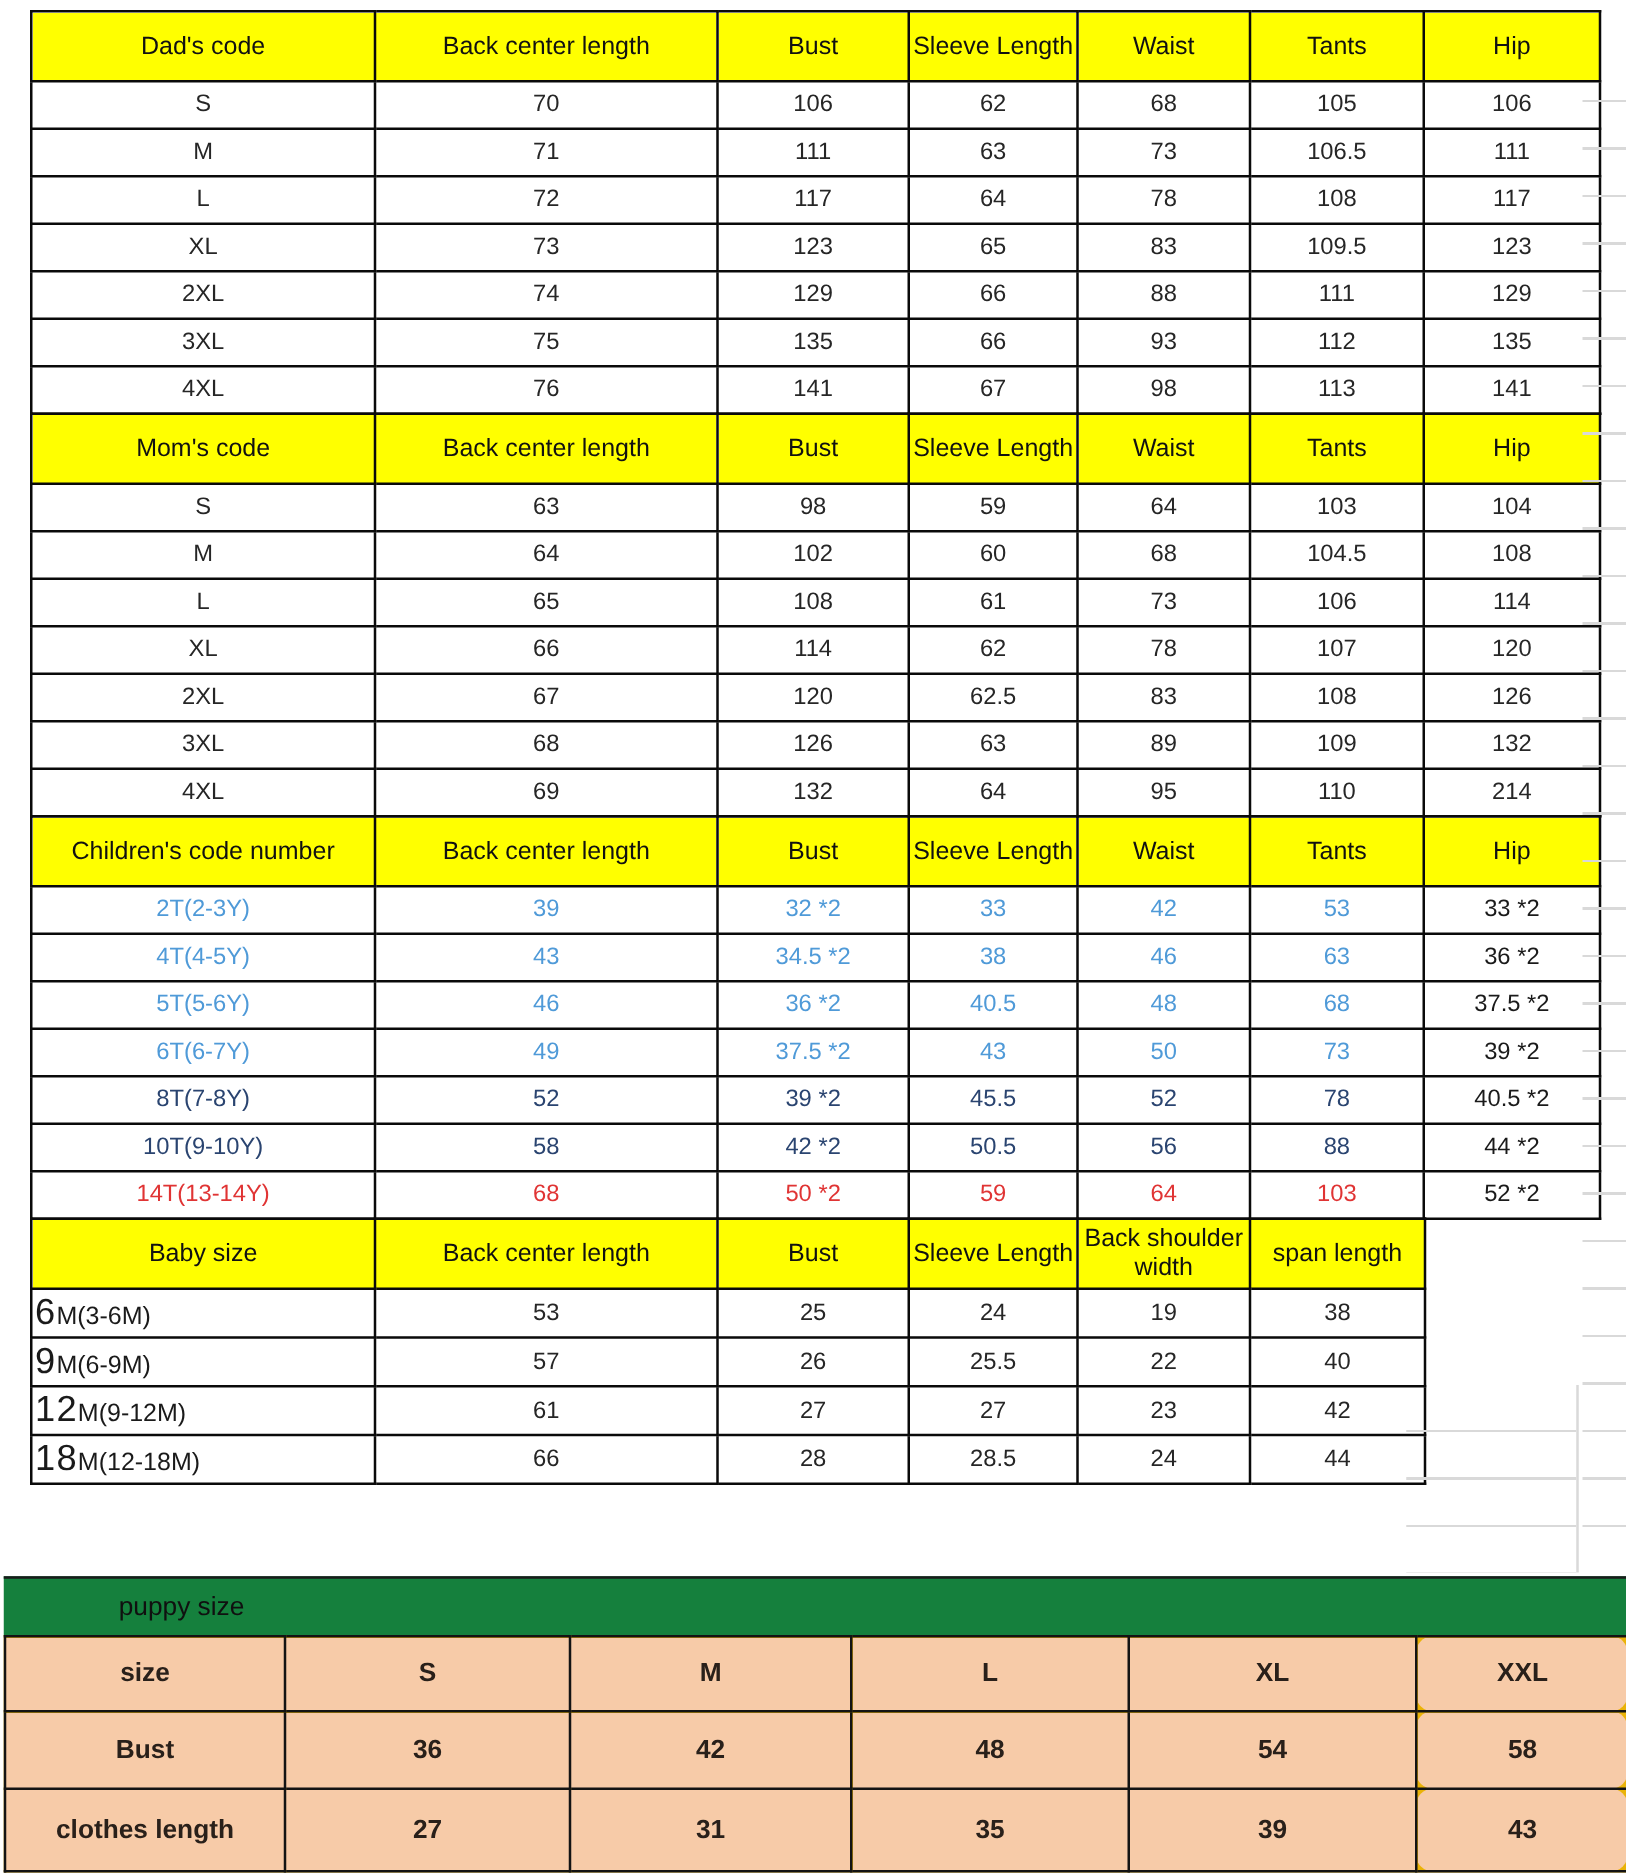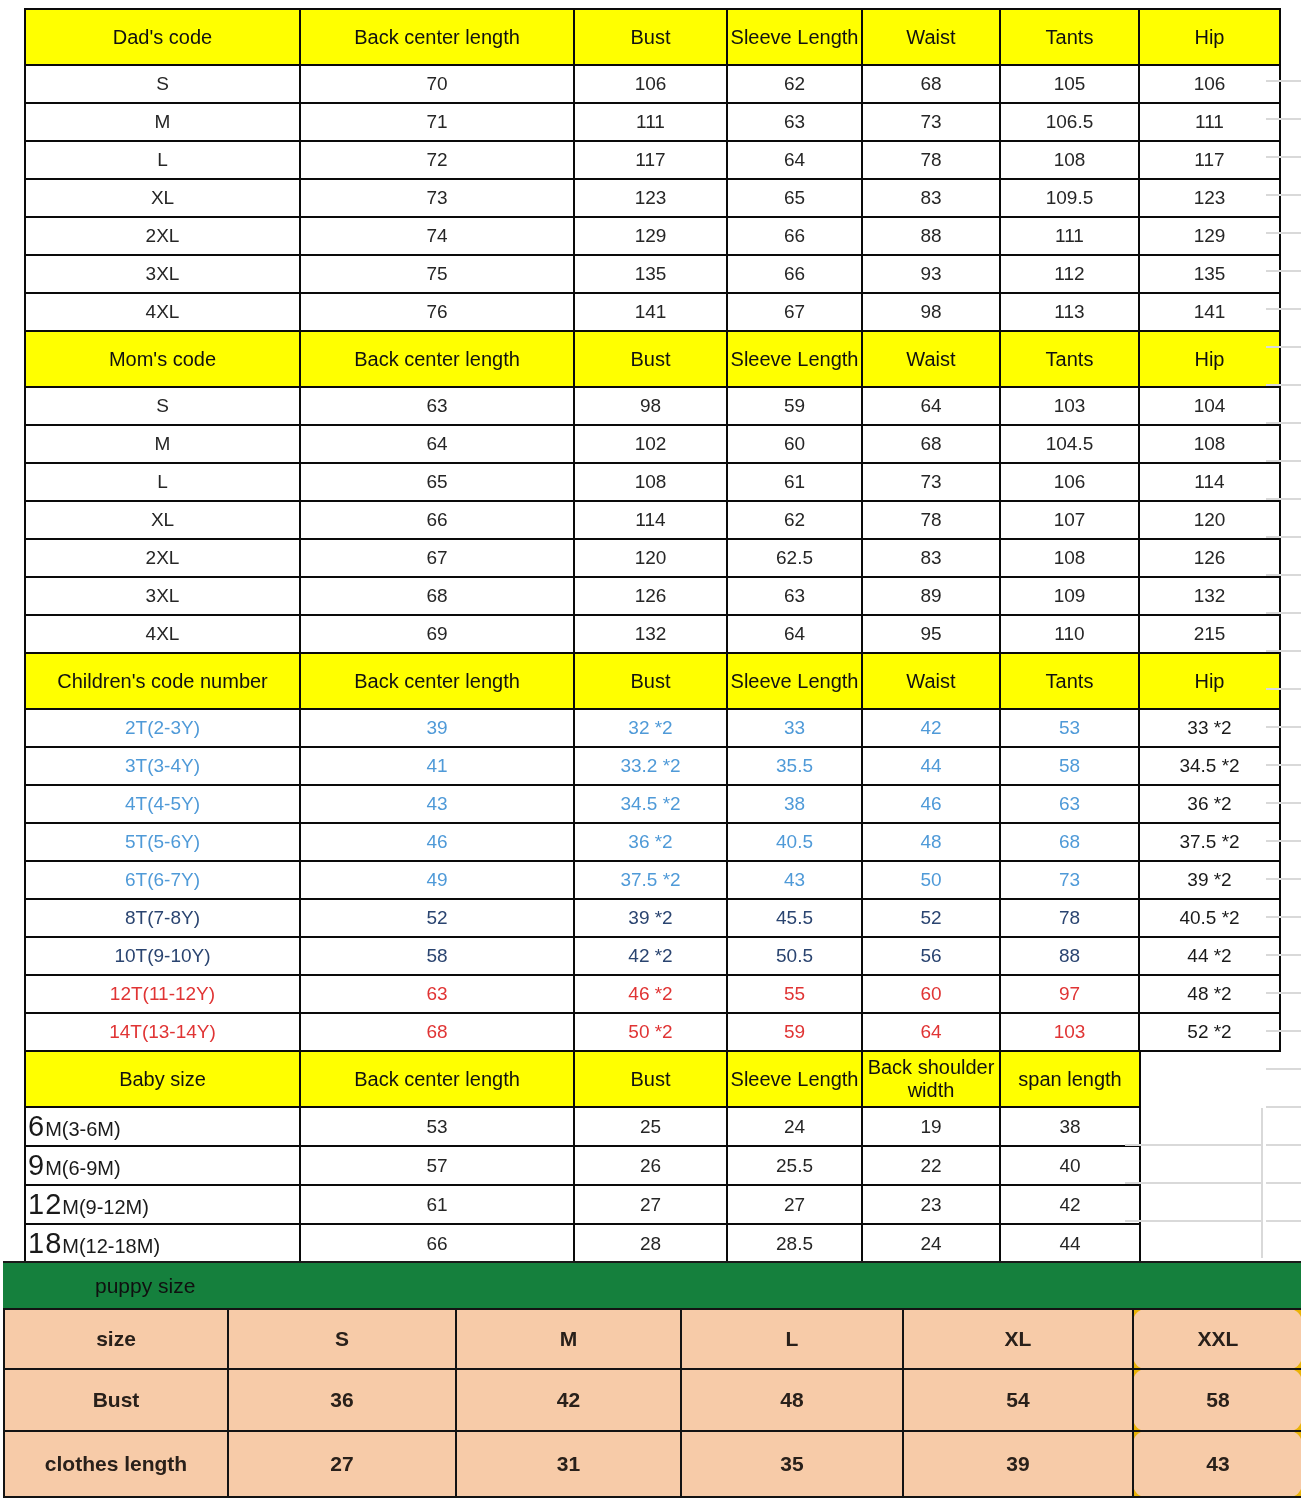--- a/index.html
+++ b/index.html
@@ -230,21 +230,21 @@
           <td>109</td>
           <td>132</td>
         </tr>
         <tr>
           <td>4XL</td>
           <td>69</td>
           <td>132</td>
           <td>64</td>
           <td>95</td>
           <td>110</td>
-          <td>215</td>
+          <td>214</td>
         </tr>
       </tbody>
     </table>
 
   <table class="children">
     <colgroup>
         <col class="c1">
         <col class="c2">
         <col class="c3">
         <col class="c4">
@@ -267,29 +267,20 @@
         <tr>
           <td class="blue">2T(2-3Y)</td>
           <td class="blue">39</td>
           <td class="blue">32 *2</td>
           <td class="blue">33</td>
           <td class="blue">42</td>
           <td class="blue">53</td>
           <td class="hip">33 *2</td>
         </tr>
         <tr>
-          <td class="blue">3T(3-4Y)</td>
-          <td class="blue">41</td>
-          <td class="blue">33.2 *2</td>
-          <td class="blue">35.5</td>
-          <td class="blue">44</td>
-          <td class="blue">58</td>
-          <td class="hip">34.5 *2</td>
-        </tr>
-        <tr>
           <td class="blue">4T(4-5Y)</td>
           <td class="blue">43</td>
           <td class="blue">34.5 *2</td>
           <td class="blue">38</td>
           <td class="blue">46</td>
           <td class="blue">63</td>
           <td class="hip">36 *2</td>
         </tr>
         <tr>
           <td class="blue">5T(5-6Y)</td>
@@ -319,29 +310,20 @@
           <td class="hip">40.5 *2</td>
         </tr>
         <tr>
           <td class="navy">10T(9-10Y)</td>
           <td class="navy">58</td>
           <td class="navy">42 *2</td>
           <td class="navy">50.5</td>
           <td class="navy">56</td>
           <td class="navy">88</td>
           <td class="hip">44 *2</td>
-        </tr>
-        <tr>
-          <td class="red">12T(11-12Y)</td>
-          <td class="red">63</td>
-          <td class="red">46 *2</td>
-          <td class="red">55</td>
-          <td class="red">60</td>
-          <td class="red">97</td>
-          <td class="hip">48 *2</td>
         </tr>
         <tr>
           <td class="red">14T(13-14Y)</td>
           <td class="red">68</td>
           <td class="red">50 *2</td>
           <td class="red">59</td>
           <td class="red">64</td>
           <td class="red">103</td>
           <td class="hip">52 *2</td>
         </tr>

